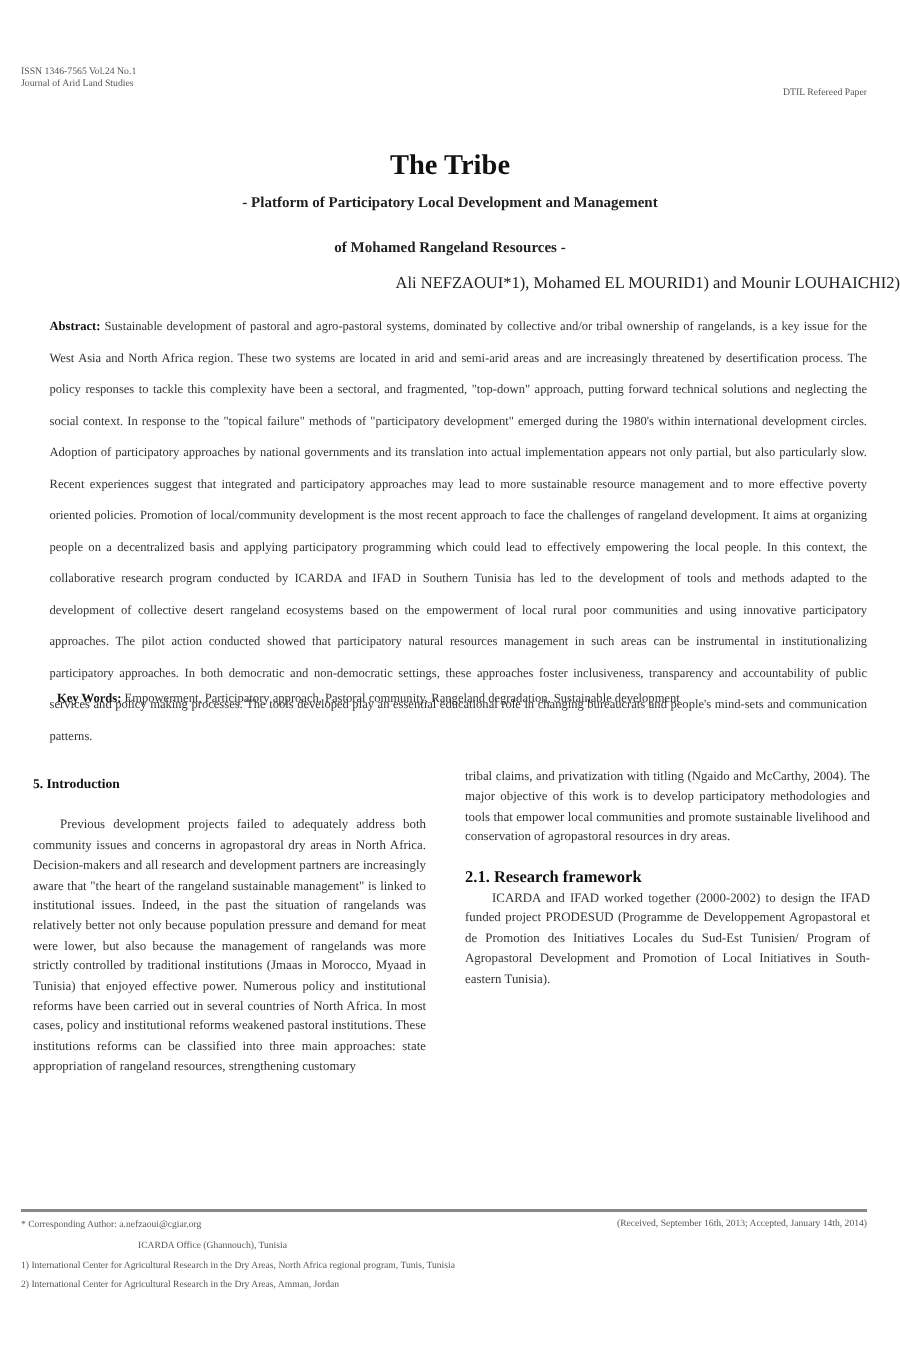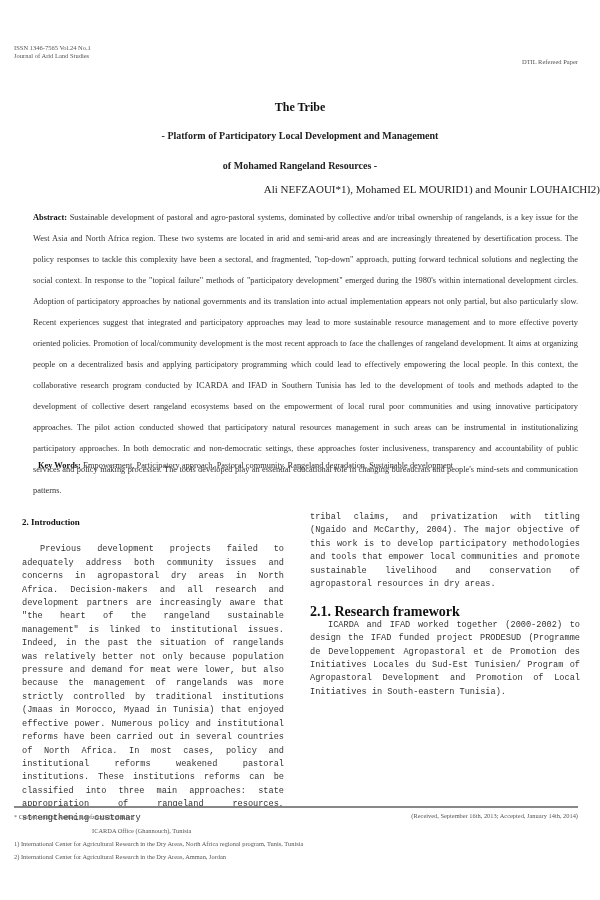--- a/index.html
+++ b/index.html
@@ -1,33 +1,33 @@
 <!DOCTYPE html>
 <html><head>
 <meta charset="utf-8">
 <style>
   html, body { margin:0; padding:0; background:#ffffff; }
   body { width:600px; height:900px; overflow:hidden; position:relative;
          font-family:"Liberation Serif", "DejaVu Serif", serif; color:#222; }
   .hdr-left { position:absolute; left:14px; top:44px; font-size:6.5px; line-height:8px; color:#555; }
   .hdr-right { position:absolute; right:22px; top:58px; font-size:6.5px; color:#555; }
-  .title { position:absolute; left:0; right:0; top:100px; text-align:center; font-weight:bold; font-size:12px; color:#111; }
+  .title { position:absolute; left:0; right:0; top:100px; text-align:center; font-weight:bold; font-size:19px; color:#111; }
   .subtitle { position:absolute; left:0; right:0; text-align:center; font-weight:bold; font-size:10px; color:#222; }
   .sub1 { top:130px; } .sub2 { top:160px; }
   .authors { position:absolute; left:0; right:0; top:183px; text-align:right; font-size:11px; color:#222; }
   .abstract { position:absolute; left:33px; right:22px; top:207px; font-size:8.4px; line-height:21px; text-align:justify; color:#333; }
   .abstract b { color:#111; }
   .keywords { position:absolute; left:38px; right:22px; top:461px; font-size:8.4px; color:#333; }
   .keywords b { color:#111;font-family:Liberation Serif, serif; }
   .col { position:absolute; top:516px; width:262px; font-size:8.6px; line-height:13.4px; text-align:justify; color:#333; }
   .col-left { left:22px; }
   .col-right { left:310px; top:511px; width:270px; }
   .col h3 { font-size:9px; font-weight:bold; margin:0 0 14px 0; color:#111; }
-  .col h4 { font-size:14px; font-weight:bold; margin:0; color:#111; }
-  .col p { margin:0; text-indent:18px;font-family:Liberation Mono, monospace; }
+  .col h4 { font-size:11px; font-weight:bold; margin:0; color:#111; }
+  .col p { margin:0; text-indent:18px; }
   .col p.noindent { text-indent:0; }
   .col .gap { height:14px; }
   .rule { position:absolute; left:14px; right:22px; top:806px; height:2px; background:#888; }
   .fn { position:absolute; font-size:6.4px; color:#555; }
   .fn1 { left:14px; top:813px; }
   .fn-recv { right:22px; top:812px; }
   .fn2 { left:92px; top:827px; }
   .fn3 { left:14px; top:840px; }
   .fn4 { left:14px; top:853px; }
 </style>
@@ -49,21 +49,21 @@
   <b>Abstract:</b>
   <span>Sustainable development of pastoral and agro-pastoral systems, dominated by collective and/or tribal ownership of rangelands, is a key issue for the West Asia and North Africa region. These two systems are located in arid and semi-arid areas and are increasingly threatened by desertification process. The policy responses to tackle this complexity have been a sectoral, and fragmented, "top-down" approach, putting forward technical solutions and neglecting the social context. In response to the "topical failure" methods of "participatory development" emerged during the 1980's within international development circles. Adoption of participatory approaches by national governments and its translation into actual implementation appears not only partial, but also particularly slow. Recent experiences suggest that integrated and participatory approaches may lead to more sustainable resource management and to more effective poverty oriented policies. Promotion of local/community development is the most recent approach to face the challenges of rangeland development. It aims at organizing people on a decentralized basis and applying participatory programming which could lead to effectively empowering the local people. In this context, the collaborative research program conducted by ICARDA and IFAD in Southern Tunisia has led to the development of tools and methods adapted to the development of collective desert rangeland ecosystems based on the empowerment of local rural poor communities and using innovative participatory approaches. The pilot action conducted showed that participatory natural resources management in such areas can be instrumental in institutionalizing participatory approaches. In both democratic and non-democratic settings, these approaches foster inclusiveness, transparency and accountability of public services and policy making processes. The tools developed play an essential educational role in changing bureaucrats and people's mind-sets and communication patterns.</span>
 </div>
 
 <div class="keywords">
   <b>Key Words:</b>
   <span>Empowerment, Participatory approach, Pastoral community, Rangeland degradation, Sustainable development</span>
 </div>
 
 <div class="col col-left">
-  <h3>2. Introduction</h3>
+  <h3>5. Introduction</h3>
   <p>Previous development projects failed to adequately address both community issues and concerns in agropastoral dry areas in North Africa. Decision-makers and all research and development partners are increasingly aware that "the heart of the rangeland sustainable management" is linked to institutional issues. Indeed, in the past the situation of rangelands was relatively better not only because population pressure and demand for meat were lower, but also because the management of rangelands was more strictly controlled by traditional institutions (Jmaas in Morocco, Myaad in Tunisia) that enjoyed effective power. Numerous policy and institutional reforms have been carried out in several countries of North Africa. In most cases, policy and institutional reforms weakened pastoral institutions. These institutions reforms can be classified into three main approaches: state appropriation of rangeland resources, strengthening customary</p>
 </div>
 
 <div class="col col-right">
   <p class="noindent">tribal claims, and privatization with titling (Ngaido and McCarthy, 2004). The major objective of this work is to develop participatory methodologies and tools that empower local communities and promote sustainable livelihood and conservation of agropastoral resources in dry areas.</p>
   <div class="gap"></div>
   <h4>2.1. Research framework</h4>
   <p>ICARDA and IFAD worked together (2000-2002) to design the IFAD funded project PRODESUD (Programme de Developpement Agropastoral et de Promotion des Initiatives Locales du Sud-Est Tunisien/ Program of Agropastoral Development and Promotion of Local Initiatives in South-eastern Tunisia).</p>
 </div>
 

